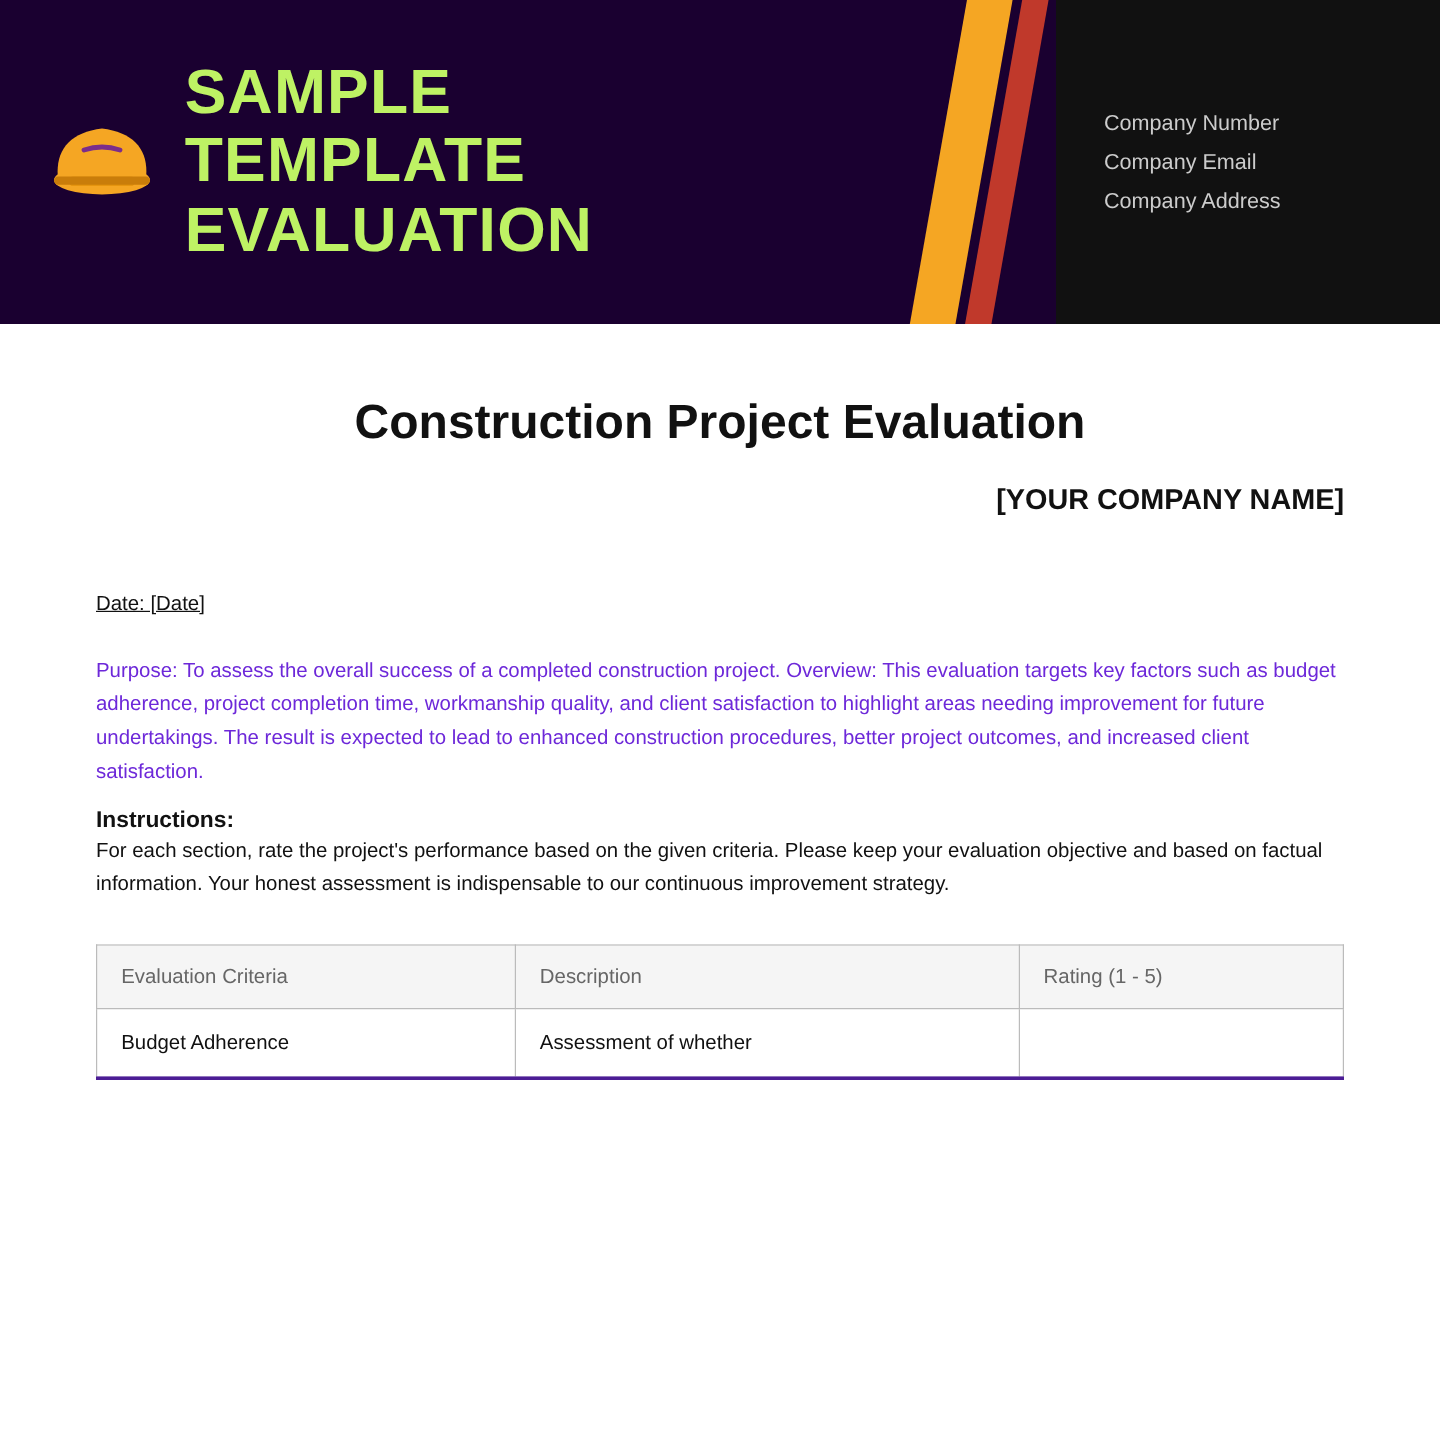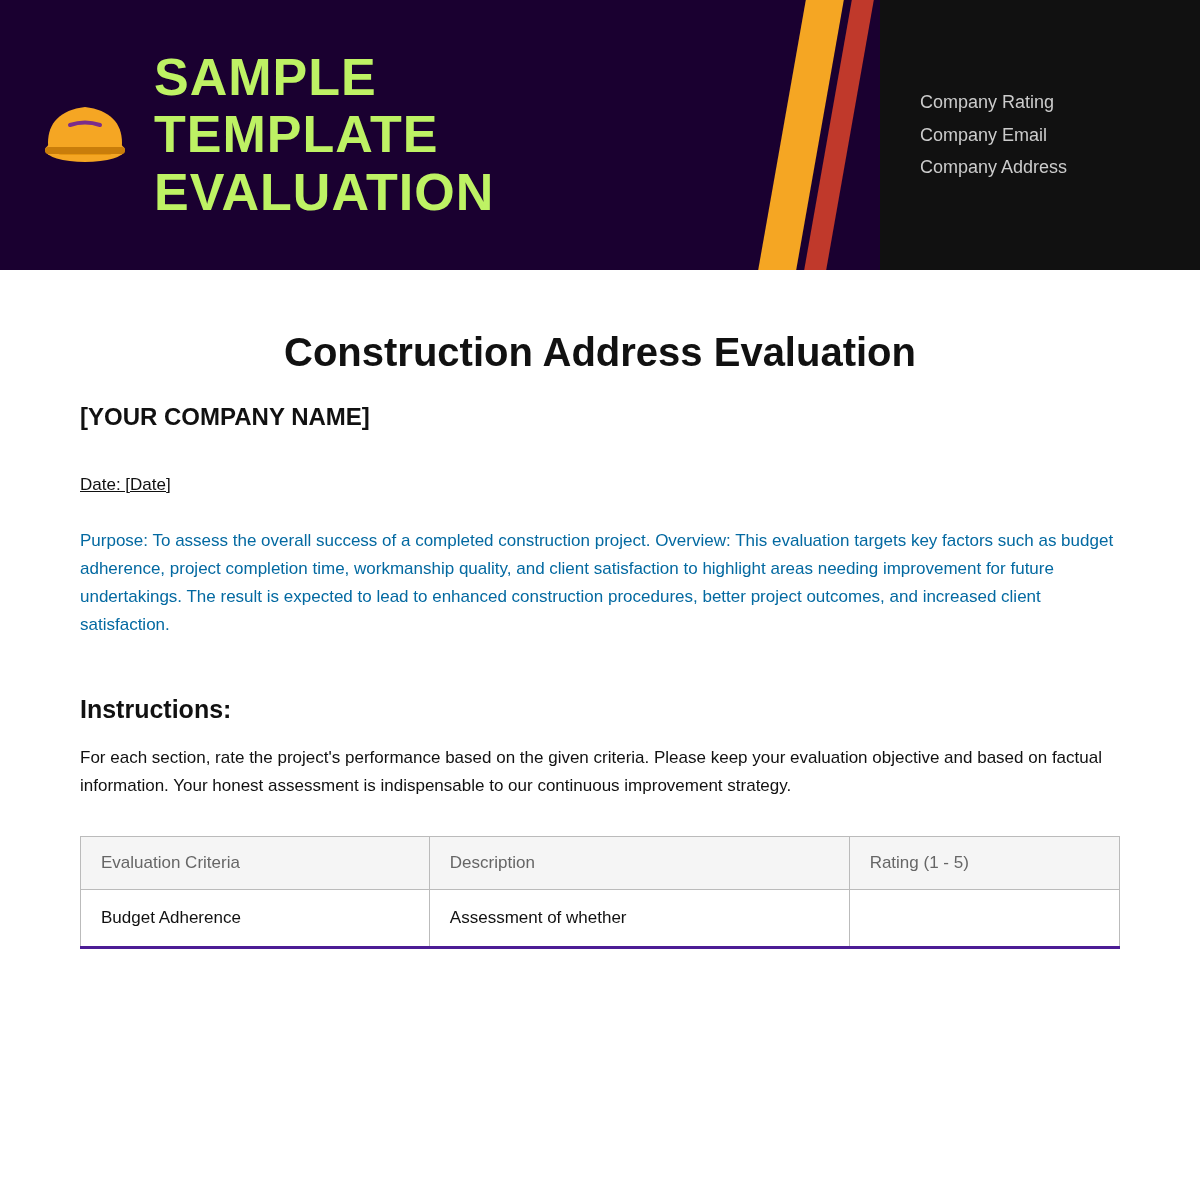--- a/index.html
+++ b/index.html
@@ -109,44 +109,44 @@
       font-size: 40px;
       font-weight: 900;
       text-align: center;
       color: #111;
       margin-bottom: 28px;
     }
 
     .doc-subtitle {
       font-size: 24px;
       font-weight: 700;
-      text-align: left;
-      color: #111;
-      margin-bottom: 44px;
+      text-align: right;
+      color: #111;
+      margin-bottom: 62px;
     }
 
     .doc-date {
       font-size: 17px;
       color: #111;
       margin-bottom: 32px;
       text-decoration: underline;
     }
 
     .doc-body {
       font-size: 17px;
-      color: #0369a1;
+      color: #6d28d9;
       line-height: 1.65;
-      margin-bottom: 56px;
+      margin-bottom: 16px;
     }
 
     .section-heading {
-      font-size: 25px;
+      font-size: 19px;
       font-weight: 900;
       color: #111;
-      margin-bottom: 20px;
+      margin-bottom: 0;
     }
 
     .instructions-text {
       font-size: 17px;
       color: #111;
       line-height: 1.65;
       margin-bottom: 36px;
     }
 
     
@@ -202,29 +202,29 @@
       </div>
     </div>
   </div>
 
   <div class="header-accent">
     <div class="stripe-orange"></div>
     <div class="stripe-red"></div>
   </div>
 
   <div class="header-right">
-    <div class="company-info-item">Company Rating</div>
+    <div class="company-info-item">Company Number</div>
     <div class="company-info-item">Company Email</div>
     <div class="company-info-item">Company Address</div>
   </div>
 </header>
 
 <main class="main-content">
 
-  <h1 class="doc-title">Construction Address Evaluation</h1>
+  <h1 class="doc-title">Construction Project Evaluation</h1>
 
   <h2 class="doc-subtitle">[YOUR COMPANY NAME]</h2>
 
   <p class="doc-date">Date: [Date]</p>
 
   <p class="doc-body">Purpose: To assess the overall success of a completed construction project. Overview: This evaluation targets key factors such as budget adherence, project completion time, workmanship quality, and client satisfaction to highlight areas needing improvement for future undertakings. The result is expected to lead to enhanced construction procedures, better project outcomes, and increased client satisfaction.</p>
 
   <h3 class="section-heading">Instructions:</h3>
 
   <p class="instructions-text">For each section, rate the project's performance based on the given criteria. Please keep your evaluation objective and based on factual information. Your honest assessment is indispensable to our continuous improvement strategy.</p>

